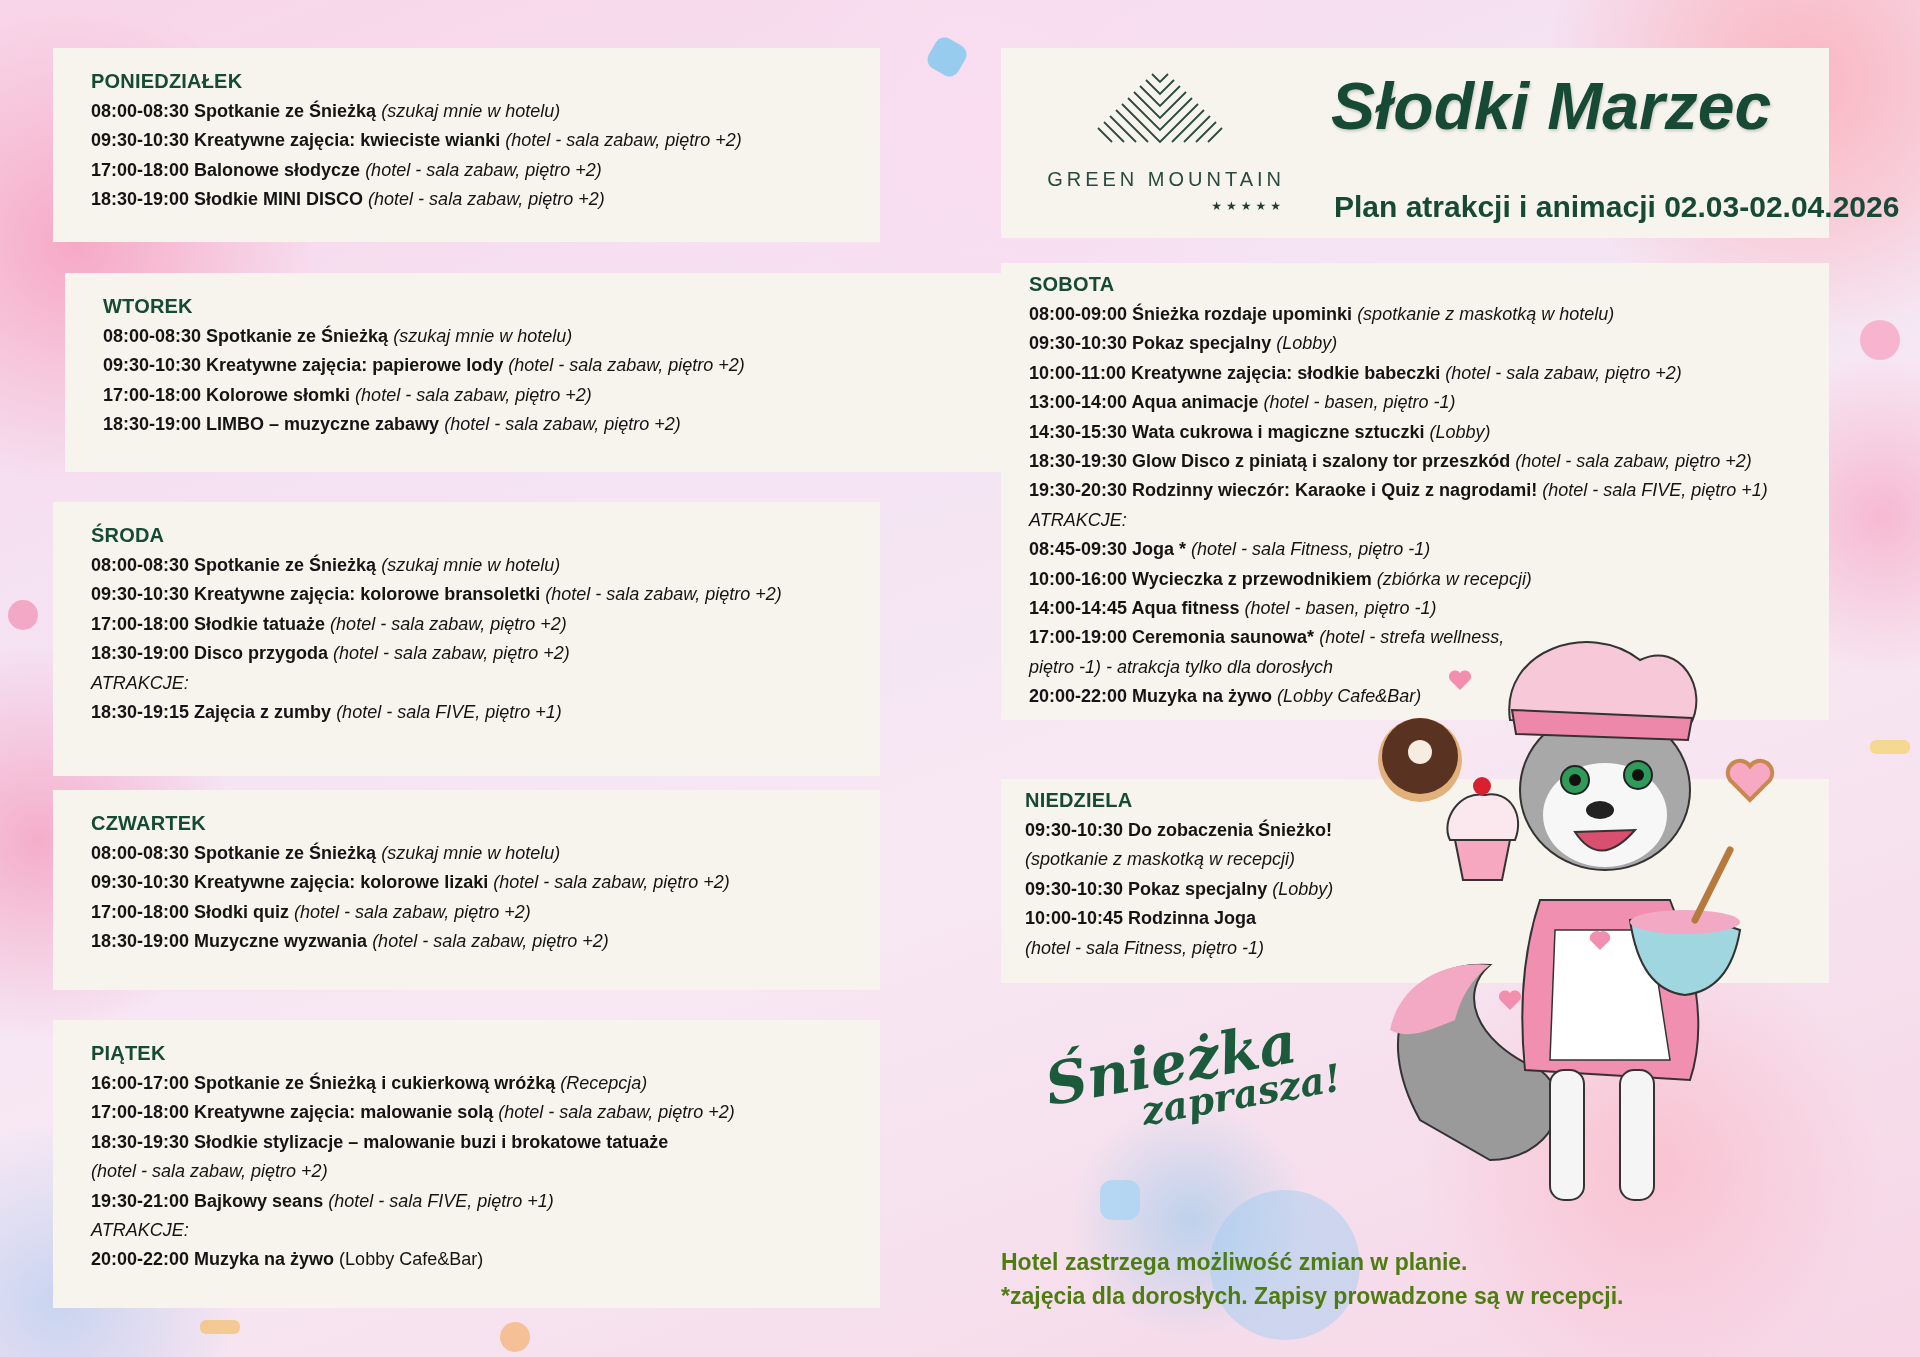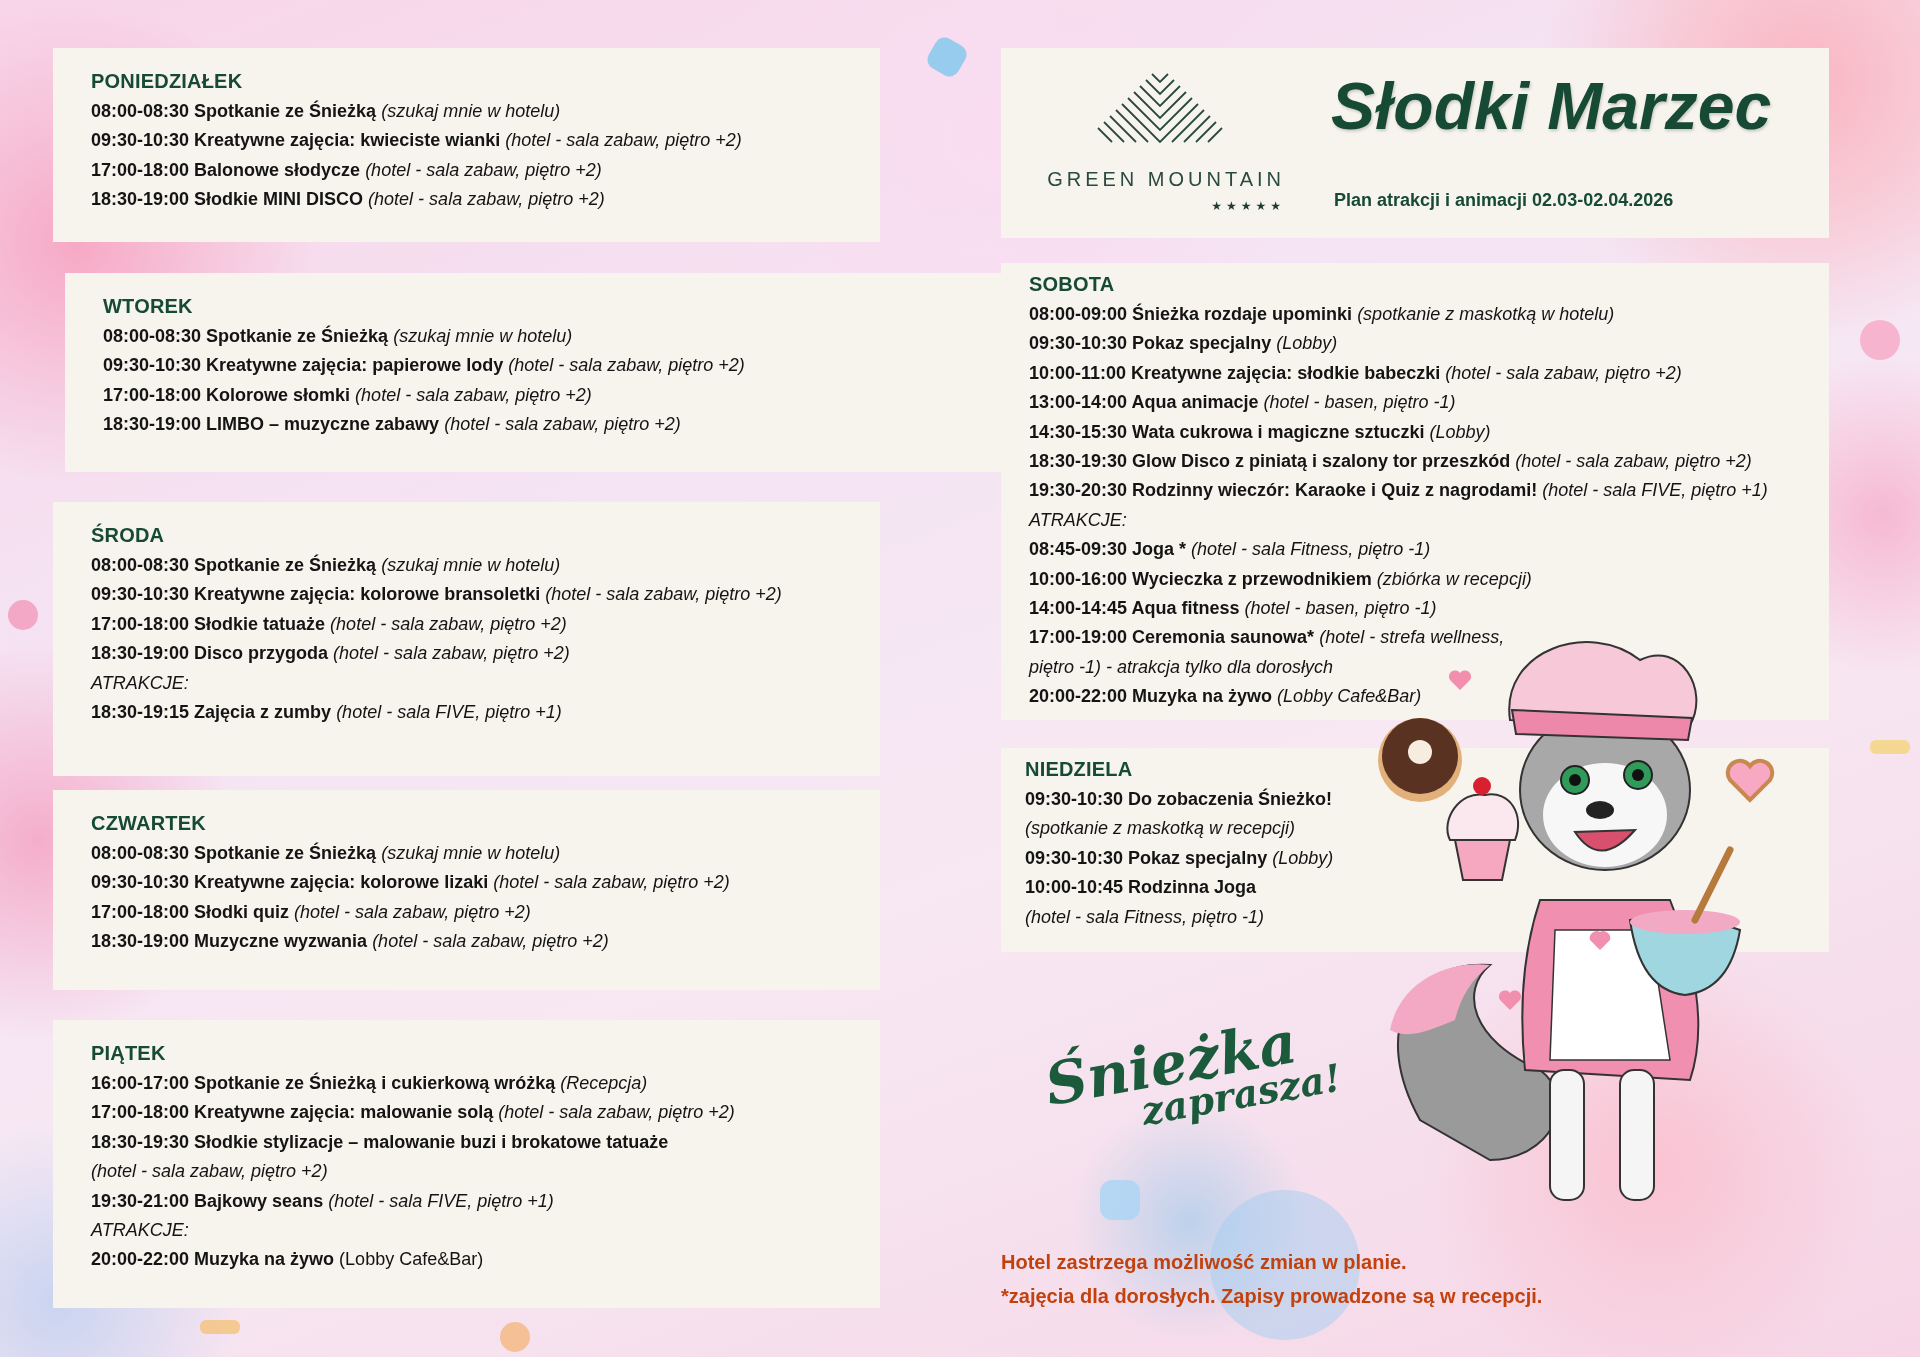--- a/index.html
+++ b/index.html
@@ -51,34 +51,34 @@
   }
   .logo-stars { color: #1f3c34; font-size: 12px; letter-spacing: 4px; margin-top: 8px; }
   .title {
     position: absolute; left: 330px; top: 20px;
     color: #174a35; font-style: italic; font-weight: 700; font-size: 66px;
     text-shadow: 1px 2px 3px rgba(0,0,0,.18);
     white-space: nowrap;
   }
   .subtitle {
     position: absolute; left: 333px; top: 142px;
-    color: #174a35; font-weight: 700; font-size: 18px; white-space: nowrap;
+    color: #174a35; font-weight: 700; font-size: 30px; white-space: nowrap;
   }
 
   .script {
     position: absolute; left: 1040px; top: 1052px;
     color: #1c5a3c; font-family: "DejaVu Serif", serif; font-style: italic; font-weight: 700;
     transform: rotate(-10deg); transform-origin: left top;
   }
   .script .a { font-size: 58px; display: block; }
   .script .b { font-size: 38px; display: block; margin-left: 90px; margin-top: -14px; }
 
   .footer {
     position: absolute; left: 1001px; top: 1245px;
-    color: #c2410c; font-weight: 700; font-size: 20px; line-height: 34px; white-space: nowrap;
+    color: #4d7c0f; font-weight: 700; font-size: 23px; line-height: 34px; white-space: nowrap;
   }
   .mascot { position: absolute; left: 1350px; top: 600px; width: 470px; height: 640px; }
 </style>
 </head>
 <body>
 
 <div class="sprinkle" style="left:930px;top:40px;width:34px;height:34px;background:#7ec8ef;transform:rotate(30deg);border-radius:10px"></div>
 <div class="sprinkle" style="left:1345px;top:480px;width:30px;height:10px;background:#9fd0f3"></div>
 <div class="sprinkle" style="left:1100px;top:1180px;width:40px;height:40px;background:#a9d4f5;border-radius:12px"></div>
 <div class="sprinkle" style="left:1210px;top:1190px;width:150px;height:150px;background:rgba(160,205,240,.6);border-radius:50%"></div>
@@ -189,21 +189,21 @@
   <div class="day-list">
       <div class="line"><span class="t">08:45-09:30 Joga *</span><span class="loc"> (hotel - sala Fitness, piętro -1)</span></div>
       <div class="line"><span class="t">10:00-16:00 Wycieczka z przewodnikiem</span><span class="loc"> (zbiórka w recepcji)</span></div>
       <div class="line"><span class="t">14:00-14:45 Aqua fitness</span><span class="loc"> (hotel - basen, piętro -1)</span></div>
       <div class="line"><span class="t">17:00-19:00 Ceremonia saunowa*</span><span class="loc"> (hotel - strefa wellness,</span></div>
       <div class="line"><span class="loc">piętro -1) - atrakcja tylko dla dorosłych</span></div>
       <div class="line"><span class="t">20:00-22:00 Muzyka na żywo</span><span class="loc"> (Lobby Cafe&amp;Bar)</span></div>
     </div>
 </section>
 
-<section class="card" id="sunday" style="left:1001px;top:748px;width:828px;height:204px;padding:10px 24px">
+<section class="card" id="sunday" style="left:1001px;top:779px;width:828px;height:204px;padding:10px 24px">
   <div class="day-title">NIEDZIELA</div>
   <div class="day-list">
       <div class="line"><span class="t">09:30-10:30 Do zobaczenia Śnieżko!</span></div>
       <div class="line"><span class="loc">(spotkanie z maskotką w recepcji)</span></div>
       <div class="line"><span class="t">09:30-10:30 Pokaz specjalny</span><span class="loc"> (Lobby)</span></div>
       <div class="line"><span class="t">10:00-10:45 Rodzinna Joga</span></div>
       <div class="line"><span class="loc">(hotel - sala Fitness, piętro -1)</span></div>
     </div>
 </section>
 

